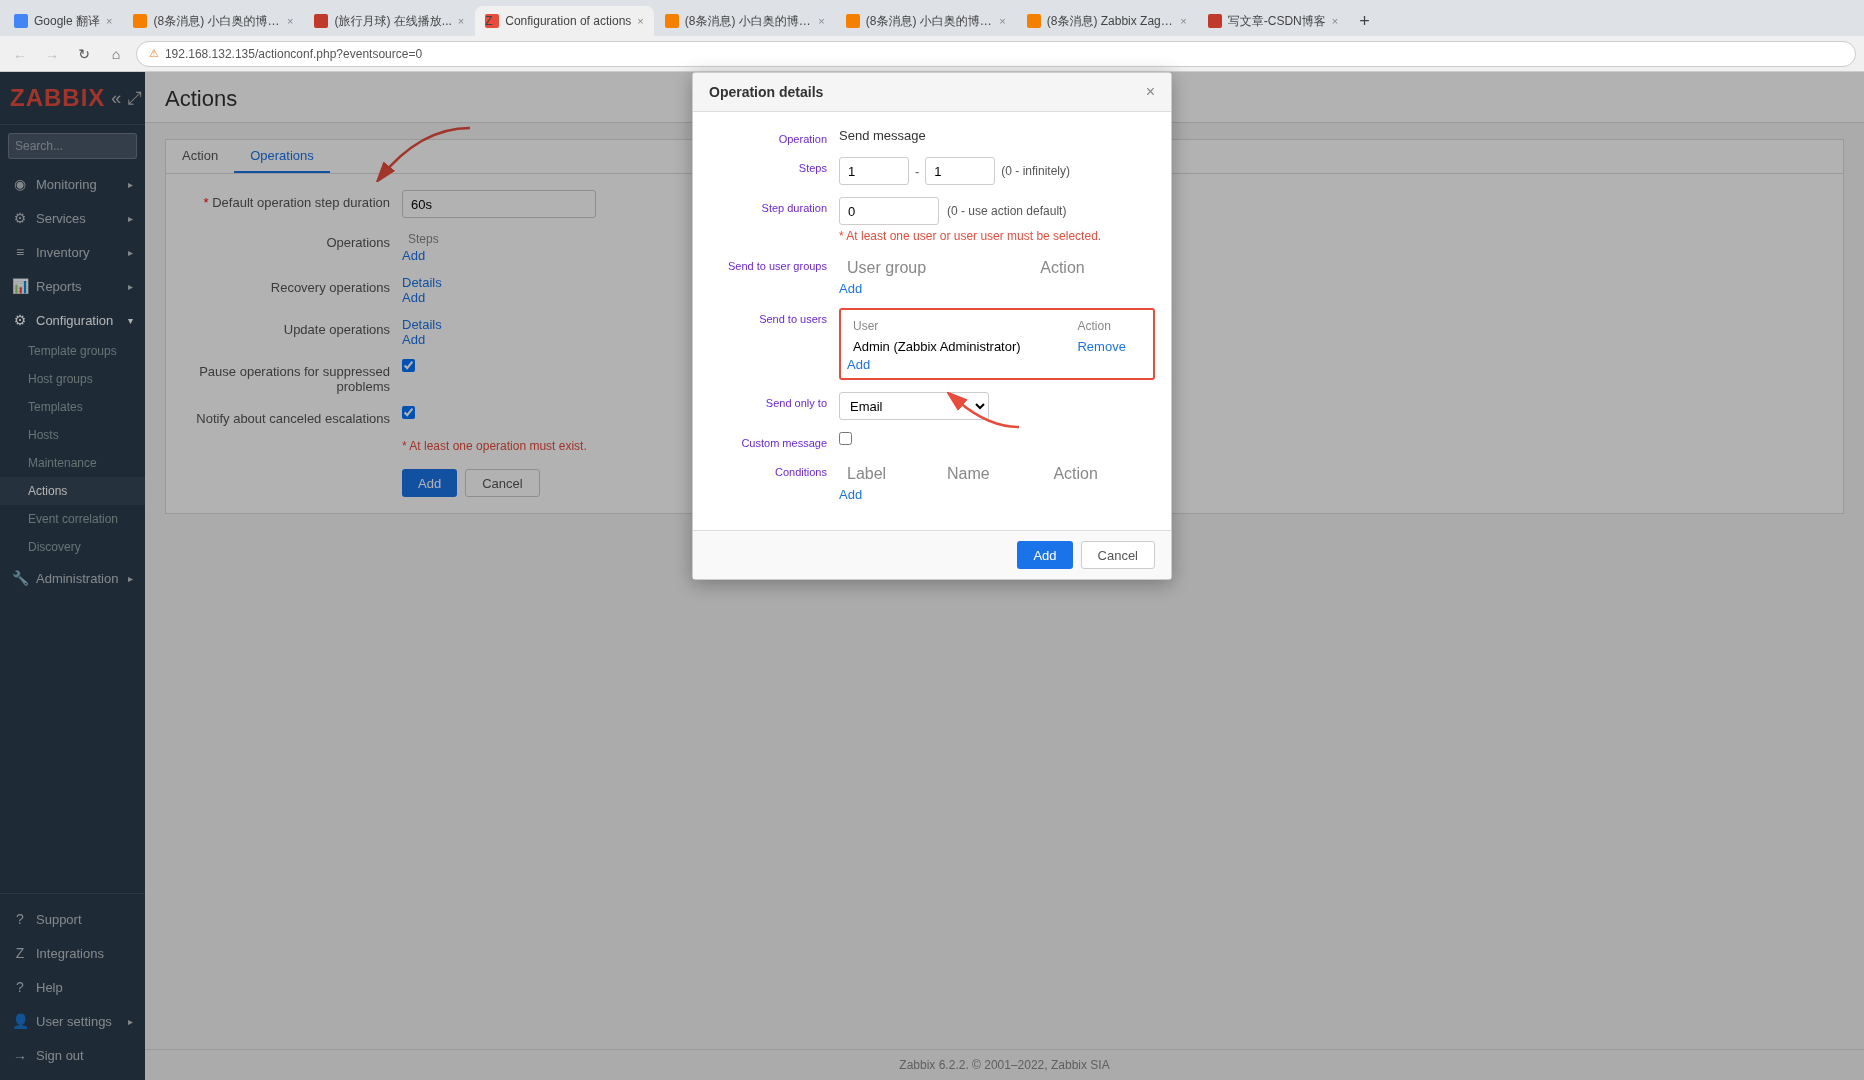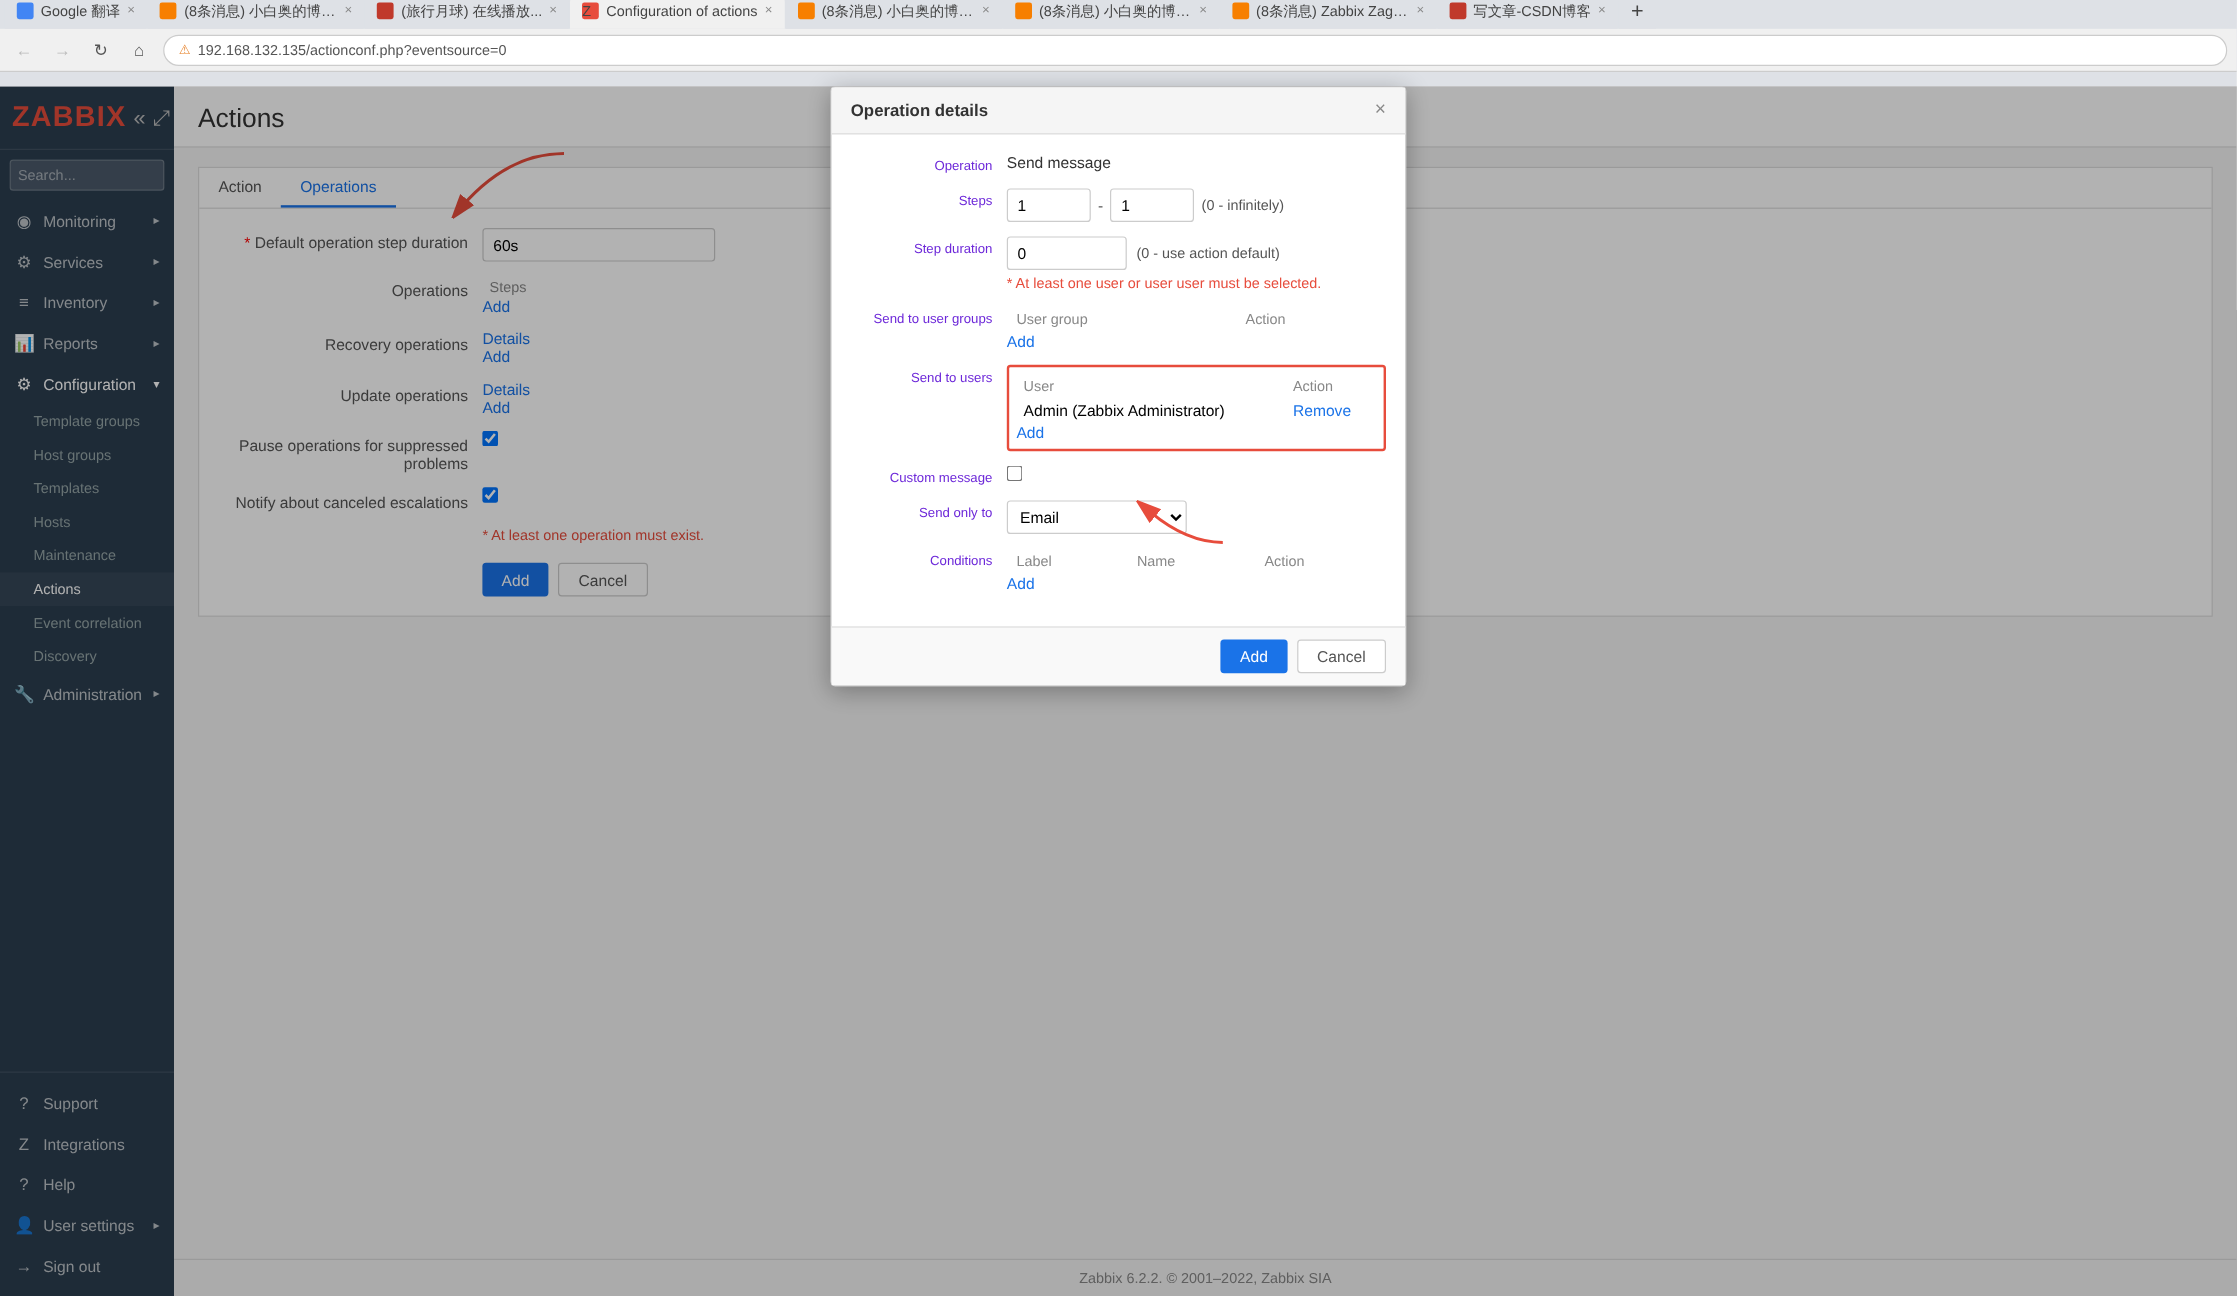--- a/index.html
+++ b/index.html
@@ -1,20 +1,20 @@
 <!DOCTYPE html>
 <html><head>
   <meta charset="utf-8">
   <style>
     * { box-sizing: border-box; margin: 0; padding: 0; }
     body { font-family: Arial, sans-serif; font-size: 13px; background: #f0f0f0; display: flex; flex-direction: column; height: 1080px; overflow: hidden; }
 
     
     .browser-chrome { background: #dee1e6; height: 72px; flex-shrink: 0; }
-    .tab-bar { display: flex; align-items: flex-end; height: 24px; background: #dee1e6; padding: 0 4px; gap: 1px; }
+    .tab-bar { display: flex; align-items: flex-end; height: 36px; background: #dee1e6; padding: 0 4px; gap: 1px; }
     .tab { display: flex; align-items: center; height: 30px; padding: 0 10px; border-radius: 8px 8px 0 0; font-size: 12px; max-width: 180px; gap: 6px; cursor: pointer; background: #dee1e6; color: #444; }
     .tab.active { background: #f0f0f0; }
     .tab-icon { width: 14px; height: 14px; border-radius: 2px; flex-shrink: 0; }
     .tab-label { white-space: nowrap; overflow: hidden; text-overflow: ellipsis; max-width: 130px; }
     .tab-close { margin-left: auto; color: #888; font-size: 11px; cursor: pointer; }
     .nav-bar { display: flex; align-items: center; height: 36px; background: #f0f0f0; padding: 0 8px; gap: 8px; border-bottom: 1px solid #ccc; }
     .nav-btn { width: 24px; height: 24px; display: flex; align-items: center; justify-content: center; border-radius: 50%; cursor: pointer; color: #555; font-size: 14px; }
     .nav-btn.disabled { color: #bbb; cursor: default; }
     .address-bar { flex: 1; height: 26px; background: white; border: 1px solid #ccc; border-radius: 13px; padding: 0 12px; font-size: 12px; color: #333; display: flex; align-items: center; gap: 6px; }
     .address-bar .lock { color: #e67e22; font-size: 11px; }
@@ -74,21 +74,21 @@
     .modal-body { padding: 16px; }
     .modal-row { display: flex; align-items: flex-start; margin-bottom: 12px; }
     .modal-label { width: 130px; text-align: right; padding-right: 12px; padding-top: 5px; color: #6d28d9; font-size: 11px; flex-shrink: 0; }
     .modal-control { flex: 1; }
     .modal-value { font-size: 13px; color: #333; padding-top: 5px; }
     .steps-container { display: flex; align-items: center; gap: 6px; }
     .steps-input { width: 70px; height: 28px; border: 1px solid #ccc; border-radius: 3px; padding: 0 8px; font-size: 13px; }
     .steps-sep { color: #555; }
     .steps-hint { color: #555; font-size: 12px; }
     .modal-section-table { width: 100%; border-collapse: collapse; }
-    .modal-section-table th { text-align: left; font-weight: normal; color: #888; font-size: 12px; padding: 4px 8px; }
+    .modal-section-table th { text-align: left; font-weight: normal; color: #888; font-size: 16px; padding: 4px 8px; }
     .send-to-users-box { border: 2px solid #e74c3c; border-radius: 3px; padding: 6px; }
     .send-to-users-table { width: 100%; border-collapse: collapse; }
     .send-to-users-table th { text-align: left; font-weight: normal; color: #888; font-size: 12px; padding: 3px 6px; }
     .send-to-users-table td { padding: 3px 6px; font-size: 13px; }
     .select-control { height: 28px; border: 1px solid #ccc; border-radius: 3px; padding: 0 6px; font-size: 13px; background: white; cursor: pointer; min-width: 150px; }
     .modal-footer { display: flex; justify-content: flex-end; gap: 8px; padding: 10px 16px; border-top: 1px solid #ddd; background: #f9f9f9; }
     .warning-msg { font-size: 12px; color: #e74c3c; margin-top: 4px; }
     .footer-bar { text-align: center; padding: 8px; font-size: 12px; color: #888; background: #f5f5f5; border-top: 1px solid #ddd; }
   </style>
 </head>
@@ -385,44 +385,44 @@
                     <a class="link-blue">Remove</a>
                   </td>
                 </tr>
               </tbody>
             </table>
             <a class="link-blue">Add</a>
           </div>
         </div>
       </div>
 
-      <div class="modal-row">
-        <div class="modal-label">Custom message</div>
-        <div class="modal-control">
-          <input type="checkbox" style="">
-        </div>
-      </div>
-
       <div class="modal-row" style="position:relative;">
         <div class="modal-label">Send only to</div>
         <div class="modal-control" style="display:flex; align-items:center; gap:60px;">
           <select class="select-control">
             <option>Email</option>
             <option>SMS</option>
             <option>Jabber</option>
           </select>
 
           <svg style="position:absolute; left:220px; top:-10px; width:100px; height:50px; pointer-events:none;">
             <defs>
               <marker id="ah2" markerWidth="8" markerHeight="8" refX="2" refY="3" orient="auto">
                 <path d="M0,0 L0,6 L9,3 z" fill="#e74c3c"></path>
               </marker>
             </defs>
             <path d="M 90,45 Q 60,45 30,20" stroke="#e74c3c" stroke-width="2.5" fill="none" marker-end="url(#ah2)"></path>
           </svg>
+        </div>
+      </div>
+
+      <div class="modal-row">
+        <div class="modal-label">Custom message</div>
+        <div class="modal-control">
+          <input type="checkbox" style="">
         </div>
       </div>
 
       <div class="modal-row">
         <div class="modal-label">Conditions</div>
         <div class="modal-control">
           <table class="modal-section-table">
             <thead>
               <tr>
                 <th>Label</th>

